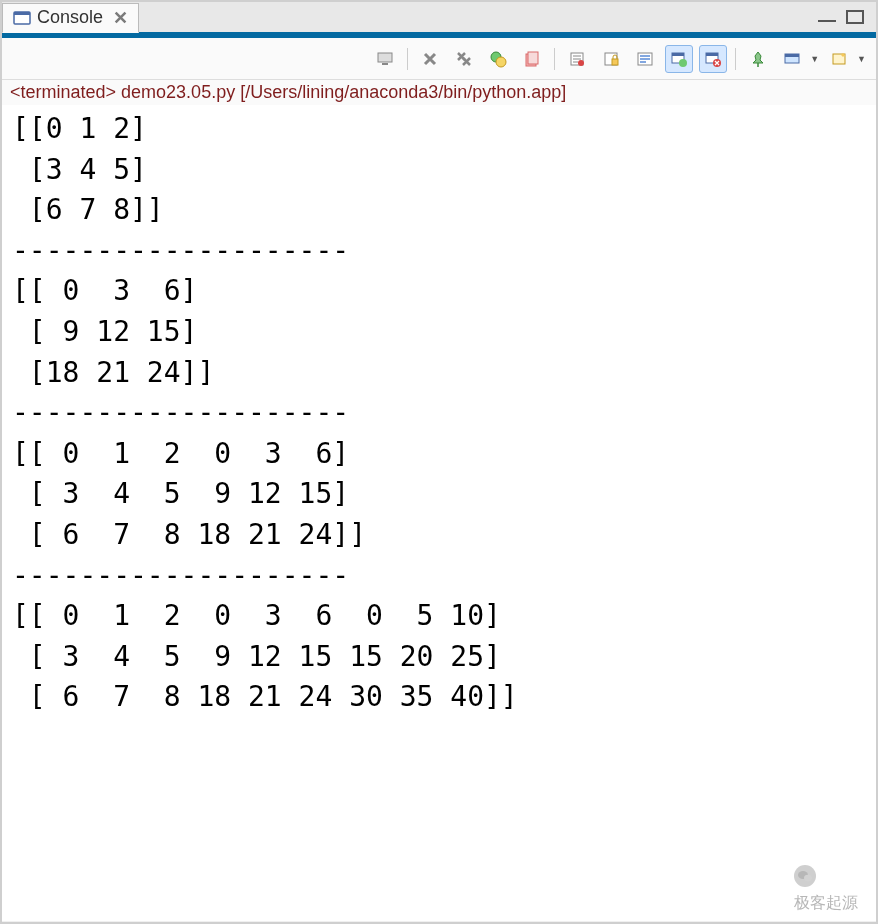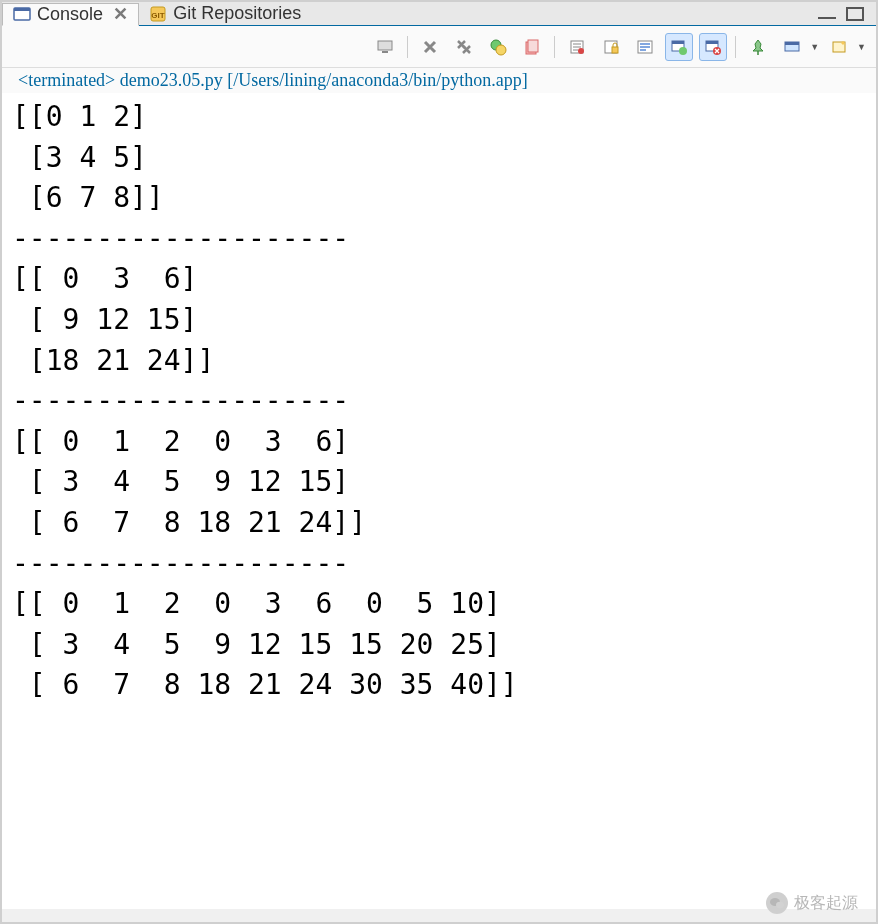--- a/index.html
+++ b/index.html
@@ -8,23 +8,23 @@
   background: #f0f0f0;
   width: 878px;
   height: 924px;
   overflow: hidden;
   border: 2px solid #cfcfcf;
   position: relative;
 }
 .tab-bar {
   display: flex;
   align-items: center;
-  height: 24px;
+  height: 36px;
   background: #e8e8e8;
-  border-bottom: 1px solid #0369a1;
+  border-bottom: 6px solid #0369a1;
   position: relative;
 }
 .tab {
   display: flex;
   align-items: center;
   gap: 6px;
   padding: 0 10px;
   height: 100%;
   font-size: 18px;
   color: #333;
@@ -60,46 +60,47 @@
   display:flex; align-items:center; justify-content:center;
   border:1px solid transparent;
   border-radius:3px;
   cursor:pointer;
 }
 .tb-btn.toggled { background:#d6e8ff; border:1px solid #8ab6e8; }
 .tb-sep { width:1px; height:22px; background:#ccc; margin:0 2px; }
 .dropdown-arrow { font-size:9px; color:#555; margin-left:-2px; }
 .status-line {
   font-size:18px;
-  color:#0369a1;
-  padding:2px 16px;
+  color:#7f1d1d;
+  padding:2px 8px;
   background:#fafafa;
-  font-family: Liberation Serif, serif;
+  font-family: Liberation Sans, sans-serif;
 }
 .console-output {
   font-family: "Menlo", "Consolas", monospace;
   font-size:28px;
   line-height:1.45;
   white-space:pre;
   padding:4px 22px 10px 10px;
   background:#ffffff;
   color:#000;
   height: calc(100% - 36px - 42px - 26px);
   overflow:hidden;
 }
 .watermark {
   position:absolute;
   bottom:8px;
   right:18px;
   display:flex;
-  align-items:flex-end;
+  align-items:flex-start;
   gap:6px;
   color:#b7b7b7;
   font-size:16px;
   font-family: "PingFang SC","Microsoft YaHei",sans-serif;
+  flex-direction: column;
 }
 .wm-icon {
   width:22px; height:22px;
   border-radius:50%;
   display:flex; align-items:center; justify-content:center;
   background:#cfcfcf;
   color:#fff;
   font-size:14px;
 }
 svg { display:block; }
@@ -114,29 +115,20 @@
       <svg width="18" height="18" viewBox="0 0 18 18">
           <rect x="1" y="3" width="16" height="12" rx="1" fill="#fff" stroke="#4a6aa5" stroke-width="1.5"></rect>
           <rect x="1" y="3" width="16" height="3" fill="#4a6aa5"></rect>
         </svg>
     </span>
     <span>Console</span>
     <span style="font-weight:bold;color:#7a7a7a;margin-left:4px;">✕</span>
   </div>
 
 
-  <div class="tab">
-    <span class="icon-slot">
-      <svg width="18" height="18" viewBox="0 0 18 18">
-          <rect x="2" y="2" width="14" height="14" rx="2" fill="#f5c85a" stroke="#c49a20"></rect>
-          <text x="9" y="13" font-size="8" text-anchor="middle" fill="#8a5a00" font-family="Arial" font-weight="bold">GIT</text>
-        </svg>
-    </span>
-    <span>Git Repositories</span>
-  </div>
 
 
   <div class="spacer"></div>
   <div class="win-controls">
     <div class="win-btn win-min"></div>
     <div class="win-btn win-max"></div>
   </div>
 </div>
 
 <div class="toolbar">

